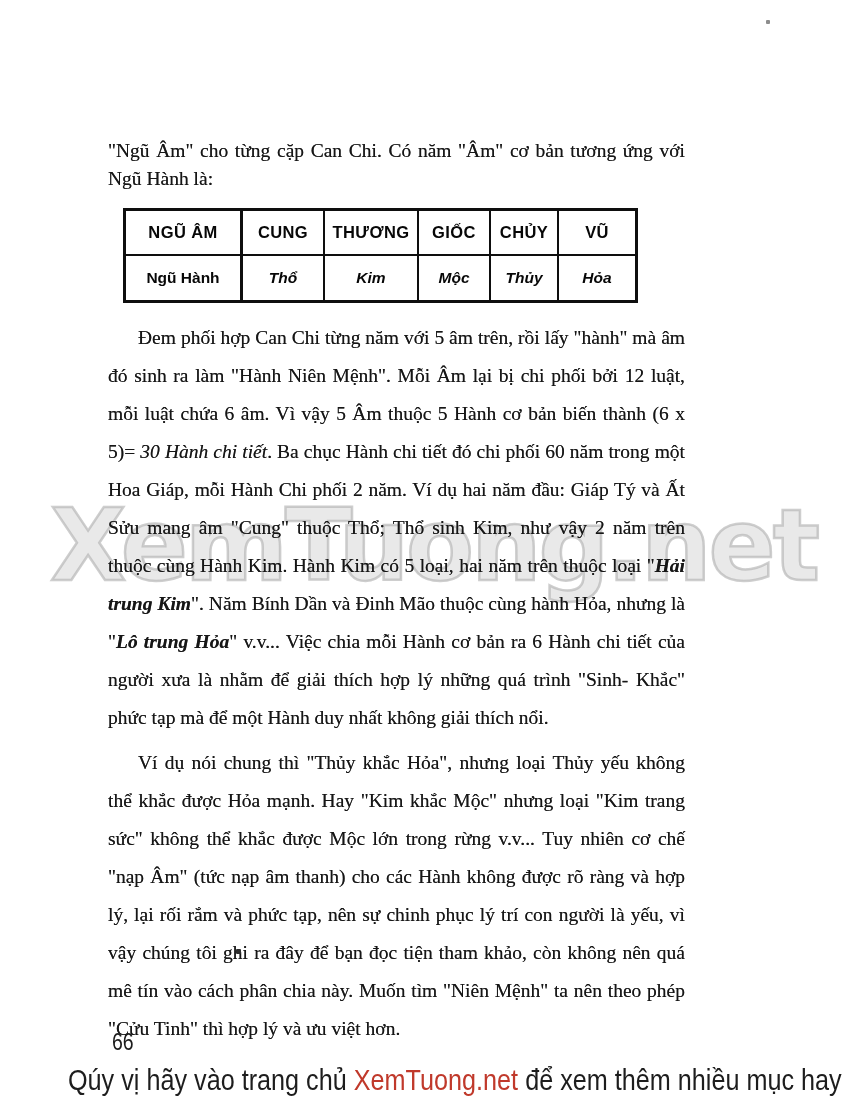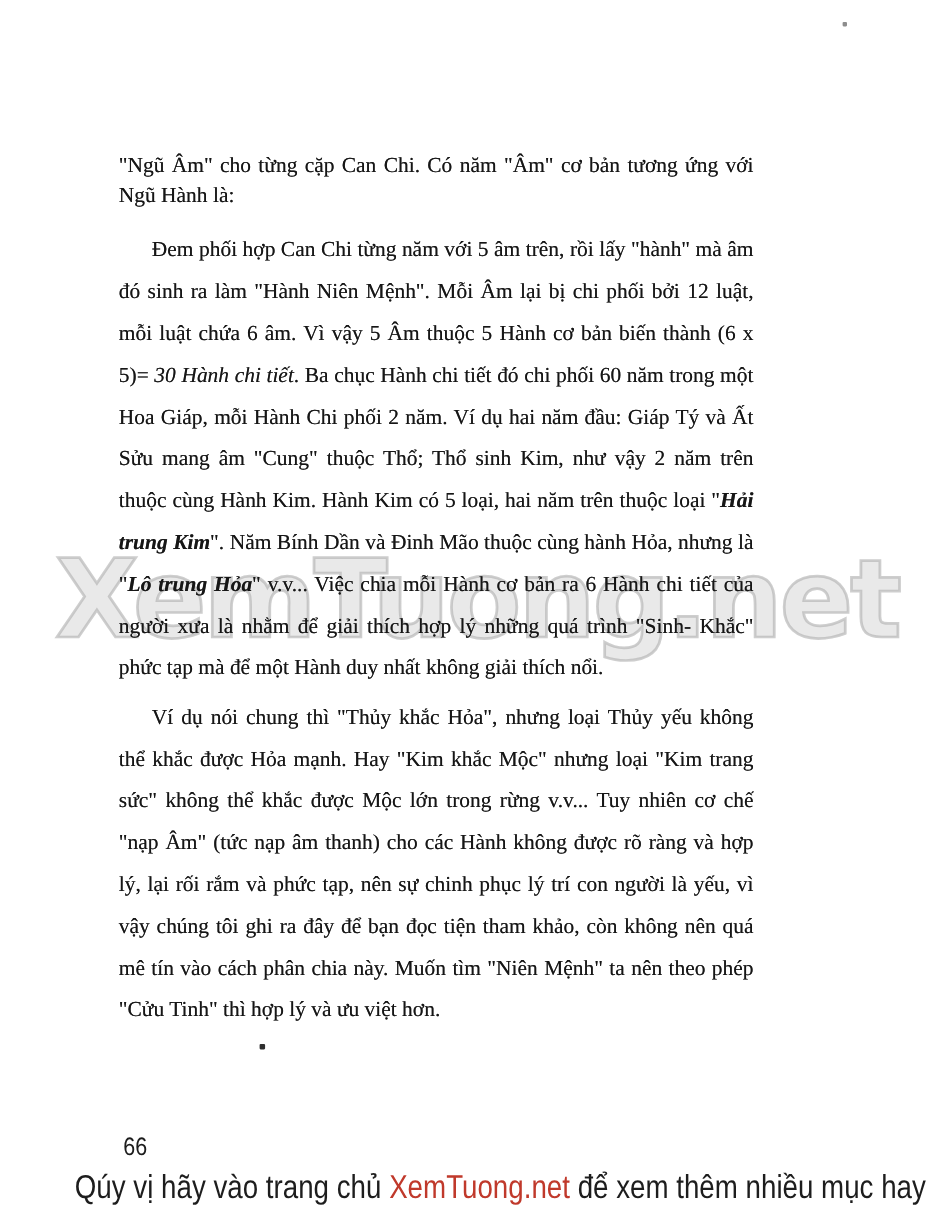--- a/index.html
+++ b/index.html
@@ -84,20 +84,40 @@
 </head>
 <body>
 
 <div class="page">
 
   <div class="watermark">XemTuong.net</div>
 
   <div class="content">
     <p class="intro">"Ngũ Âm" cho từng cặp Can Chi. Có năm "Âm" cơ bản tương ứng với Ngũ Hành là:</p>
 
+    <table class="ngu-am">
+      <tbody>
+        <tr class="hdr" id="row-header">
+            <td class="head">NGŨ ÂM</td>
+            <td class="head">CUNG</td>
+            <td class="head">THƯƠNG</td>
+            <td class="head">GIỐC</td>
+            <td class="head">CHỦY</td>
+            <td class="head">VŨ</td>
+          </tr>
+        <tr class="bdy" id="row-body">
+            <td class="rowhead">Ngũ Hành</td>
+            <td class="val">Thổ</td>
+            <td class="val">Kim</td>
+            <td class="val">Mộc</td>
+            <td class="val">Thủy</td>
+            <td class="val">Hỏa</td>
+          </tr>
+      </tbody>
+    </table>
 
     <div id="paragraphs">
         <p class="body-par"><span>Đem phối hợp Can Chi từng năm với 5 âm trên, rồi lấy "hành" mà âm đó sinh ra làm "Hành Niên Mệnh". Mỗi Âm lại bị chi phối bởi 12 luật, mỗi luật chứa 6 âm. Vì vậy 5 Âm thuộc 5 Hành cơ bản biến thành (6 x 5)= </span><span class="it">30 Hành chi tiết</span><span>. Ba chục Hành chi tiết đó chi phối 60 năm trong một Hoa Giáp, mỗi Hành Chi phối 2 năm. Ví dụ hai năm đầu: Giáp Tý và Ất Sửu mang âm "Cung" thuộc Thổ; Thổ sinh Kim, như vậy 2 năm trên thuộc cùng Hành Kim. Hành Kim có 5 loại, hai năm trên thuộc loại "</span><span class="bi">Hải trung Kim</span><span>". Năm Bính Dần và Đinh Mão thuộc cùng hành Hỏa, nhưng là "</span><span class="bi">Lô trung Hỏa</span><span>" v.v... Việc chia mỗi Hành cơ bản ra 6 Hành chi tiết của người xưa là nhằm để giải thích hợp lý những quá trình "Sinh- Khắc" phức tạp mà để một Hành duy nhất không giải thích nổi.</span></p>
         <p class="body-par"><span>Ví dụ nói chung thì "Thủy khắc Hỏa", nhưng loại Thủy yếu không thể khắc được Hỏa mạnh. Hay "Kim khắc Mộc" nhưng loại "Kim trang sức" không thể khắc được Mộc lớn trong rừng v.v... Tuy nhiên cơ chế "nạp Âm" (tức nạp âm thanh) cho các Hành không được rõ ràng và hợp lý, lại rối rắm và phức tạp, nên sự chinh phục lý trí con người là yếu, vì vậy chúng tôi ghi ra đây để bạn đọc tiện tham khảo, còn không nên quá mê tín vào cách phân chia này. Muốn tìm "Niên Mệnh" ta nên theo phép "Cửu Tinh" thì hợp lý và ưu việt hơn.</span></p>
       </div>
   </div>
 
   <div class="page-number">66</div>
 
   <div class="footer-line"><span>Qúy vị hãy vào trang chủ </span><span class="brand" style="color: rgb(192, 57, 43);">XemTuong.net</span><span> để xem thêm nhiều mục hay khác</span></div>

